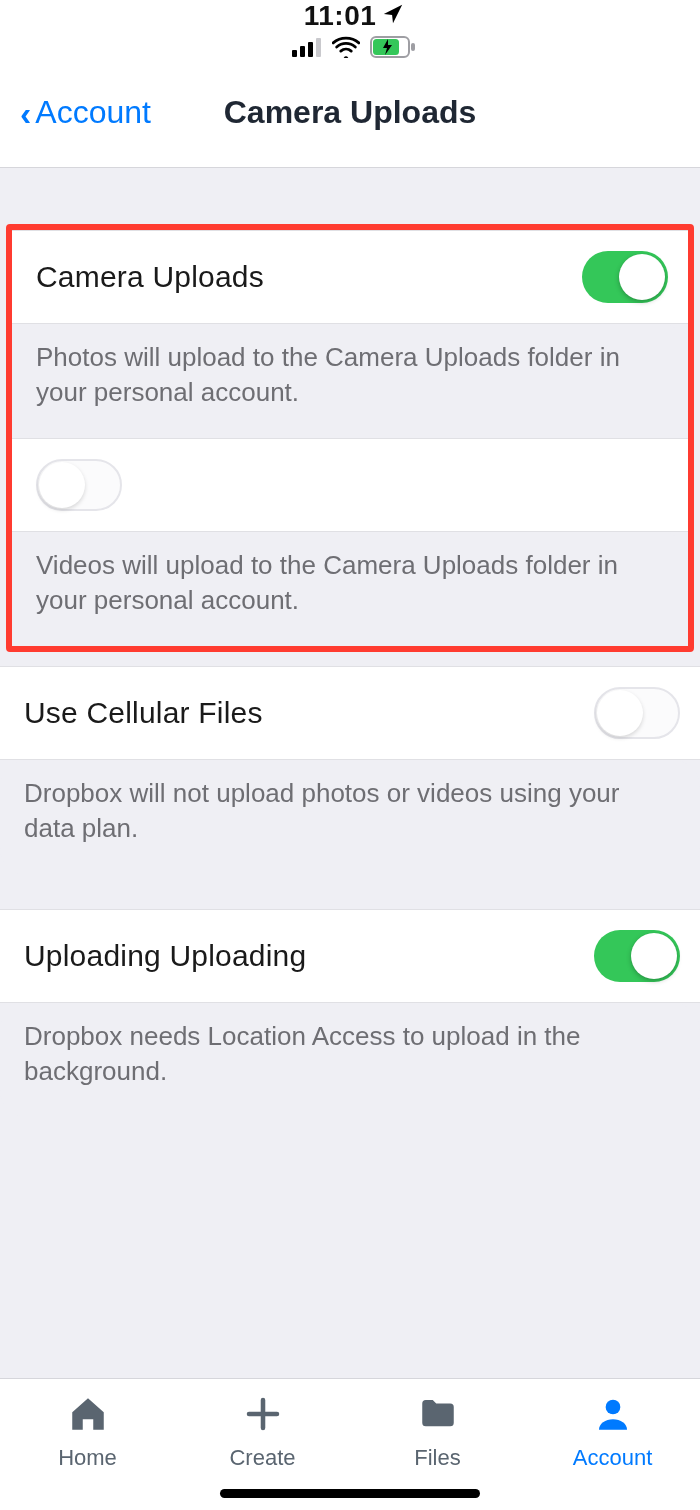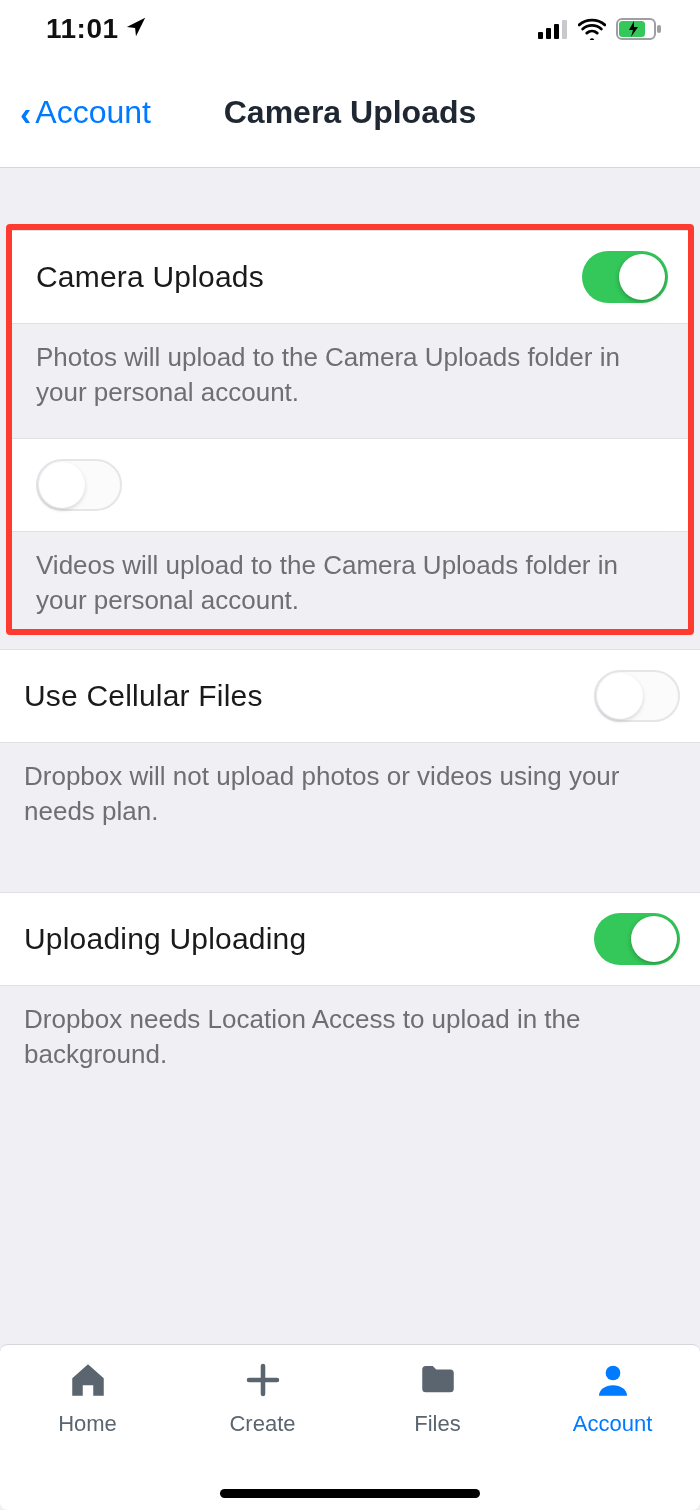--- a/index.html
+++ b/index.html
@@ -13,20 +13,21 @@
     position: relative;
   }
   
   .status-bar {
     height: 58px;
     background: #fff;
     display: flex;
     align-items: center;
     justify-content: space-between;
     padding: 0 38px 0 46px;
+    flex-direction: column;
   }
   .status-left { display: flex; align-items: center; gap: 6px; font-weight: 700; font-size: 28px; letter-spacing: 0.5px; }
   .status-right { display: flex; align-items: center; gap: 10px; }
   .status-right svg { display: block; }
 
   
   .nav-header {
     height: 110px;
     background: #fff;
     border-bottom: 1px solid #d6d6db;
@@ -107,29 +108,28 @@
     background: #fff;
     top: 50%;
     transform: translateY(-50%);
     box-shadow: 0 2px 5px rgba(0,0,0,0.25), 0 0 1px rgba(0,0,0,0.1);
   }
   .toggle.on .knob { right: 3px; }
   .toggle.off .knob { left: 1px; box-shadow: 0 2px 4px rgba(0,0,0,0.15); }
 
   
   .tab-bar {
-    height: 166px;
+    height: 132px;
     background: #fff;
     border-top: 1px solid #d6d6db;
     display: flex;
     justify-content: space-around;
     align-items: flex-start;
     padding-top: 14px;
     position: relative;
-    border-radius: 8px;
   }
   .tab {
     display: flex;
     flex-direction: column;
     align-items: center;
     gap: 6px;
     width: 140px;
     color: #5a6570;
   }
   .tab.active { color: #007aff; }
@@ -205,32 +205,32 @@
           <div class="knob"></div>
         </div>
     </div>
     <div class="setting-desc">Photos will upload to the Camera Uploads folder in your personal account.</div>
 
     <div class="setting-row">
       <div class="toggle off">
           <div class="knob"></div>
         </div>
     </div>
-    <div class="setting-desc" style="padding-bottom:11px">Videos will upload to the Camera Uploads folder in your personal account.</div>
+    <div class="setting-desc" style="padding-bottom:28px">Videos will upload to the Camera Uploads folder in your personal account.</div>
   </div>
 
   <div class="gap" style="height:14px"></div>
 
   <div class="setting-row">
     <span class="label">Use Cellular Files</span>
     <div class="toggle off">
         <div class="knob"></div>
       </div>
   </div>
-  <div class="setting-desc">Dropbox will not upload photos or videos using your needs plan.</div>
+  <div class="setting-desc">Dropbox will not upload photos or videos using your data plan.</div>
 
   <div class="gap"></div>
 
   <div class="setting-row">
     <span class="label">Uploading Uploading</span>
     <div class="toggle on">
         <div class="knob"></div>
       </div>
   </div>
   <div class="setting-desc">Dropbox needs Location Access to upload in the background.</div>

